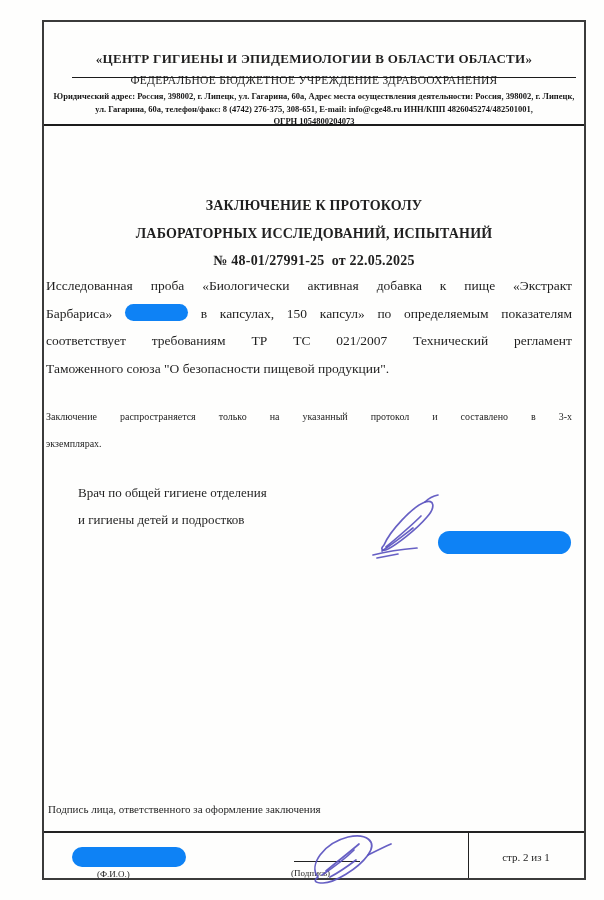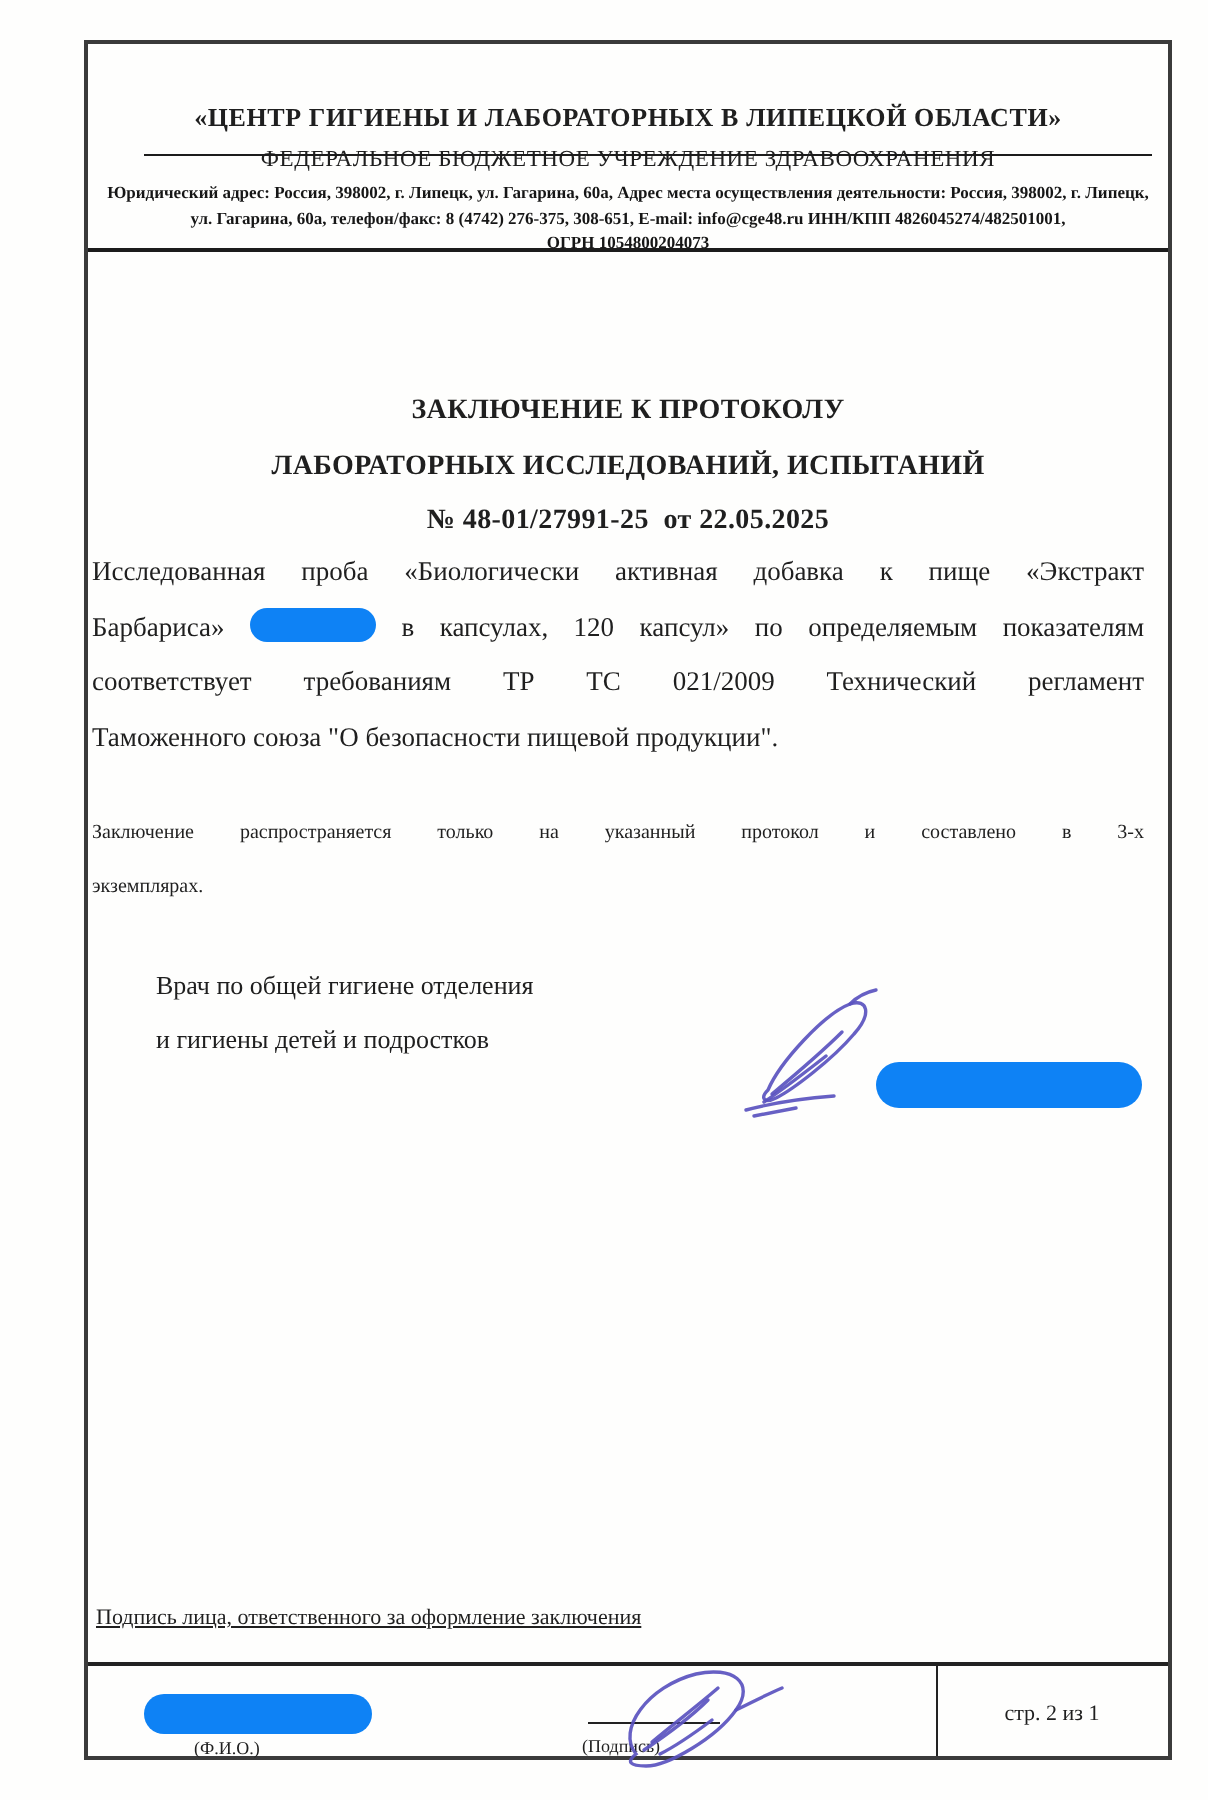--- a/index.html
+++ b/index.html
@@ -37,56 +37,56 @@
   .pill-footer{left:28px;top:825px;width:114px;height:20px;}
 
   .sig-block{top:458px;left:2px;font-size:13px;line-height:26.5px;margin-left:32px;}
 
   .sig-svg{overflow:visible;z-index:5;}
   .sig1{left:326px;top:473px;}
   .sig2{left:252px;top:809px;}
   .sig-svg path{fill:none;stroke:var(--signature-ink);stroke-width:1.7;stroke-linecap:round;opacity:.92;}
 
   .footer-hline{top:809px;left:0;width:100%;height:0;border-top:2px solid #222;}
-  .footer-caption{top:781px;left:4px;font-size:11px;text-decoration:underline;}
+  .footer-caption{top:781px;left:4px;font-size:11px;}
   .fio-label{top:847px;left:53px;font-size:9px;}
   .sign-line{top:839px;left:250px;width:66px;height:0;border-top:1.3px solid #222;}
   .sign-label{top:846px;left:247px;font-size:9px;}
   .footer-vline{top:809px;left:424px;width:0;height:47px;border-left:1.6px solid #222;}
   .page-label{top:829px;left:424px;width:116px;text-align:center;font-size:11px;}
 </style>
 </head>
 <body>
 
 <div class="page">
   <div class="frame">
 
     <div class="abs center org1">ФЕДЕРАЛЬНОЕ БЮДЖЕТНОЕ УЧРЕЖДЕНИЕ ЗДРАВООХРАНЕНИЯ</div>
-    <div class="abs center org2">«ЦЕНТР ГИГИЕНЫ И ЛАБОРАТОРНЫХ В ЛИПЕЦКОЙ ОБЛАСТИ»</div>
+    <div class="abs center org2">«ЦЕНТР ГИГИЕНЫ И ЭПИДЕМИОЛОГИИ В ОБЛАСТИ ОБЛАСТИ»</div>
 
     <div class="abs divider-thin"></div>
 
     <div class="abs center addr">
       <div>Юридический адрес: Россия, 398002, г. Липецк, ул. Гагарина, 60а, Адрес места осуществления деятельности: Россия, 398002, г. Липецк,</div>
       <div>ул. Гагарина, 60а, телефон/факс: 8 (4742) 276-375, 308-651,  E-mail: info@cge48.ru ИНН/КПП 4826045274/482501001,</div>
       <div>ОГРН 1054800204073</div>
     </div>
 
     <div class="abs divider-thick"></div>
 
     <div class="abs center title-block">
       <div>ЗАКЛЮЧЕНИЕ К ПРОТОКОЛУ</div>
       <div>ЛАБОРАТОРНЫХ ИССЛЕДОВАНИЙ, ИСПЫТАНИЙ</div>
       <div class="nbr">№ 48-01/27991-25  от 22.05.2025</div>
     </div>
 
     <div class="abs body-p1">
       <div class="jline">Исследованная проба «Биологически активная добавка к пище «Экстракт</div>
-      <div class="jline"><span>Барбариса»</span> <span class="pill pill-inline"></span> <span>в капсулах, 120 капсул» по определяемым показателям</span></div>
-      <div class="jline">соответствует требованиям ТР ТС 021/2009 Технический регламент</div>
+      <div class="jline"><span>Барбариса»</span> <span class="pill pill-inline"></span> <span>в капсулах, 150 капсул» по определяемым показателям</span></div>
+      <div class="jline">соответствует требованиям ТР ТС 021/2007 Технический регламент</div>
       <div class="lline">Таможенного союза "О безопасности пищевой продукции".</div>
     </div>
 
     <div class="abs body-p2">
       <div class="jline">Заключение распространяется только на указанный протокол и составлено в 3-х</div>
       <div class="lline">экземплярах.</div>
     </div>
 
     <div class="abs sig-block">
       <div>Врач по общей гигиене отделения</div>

